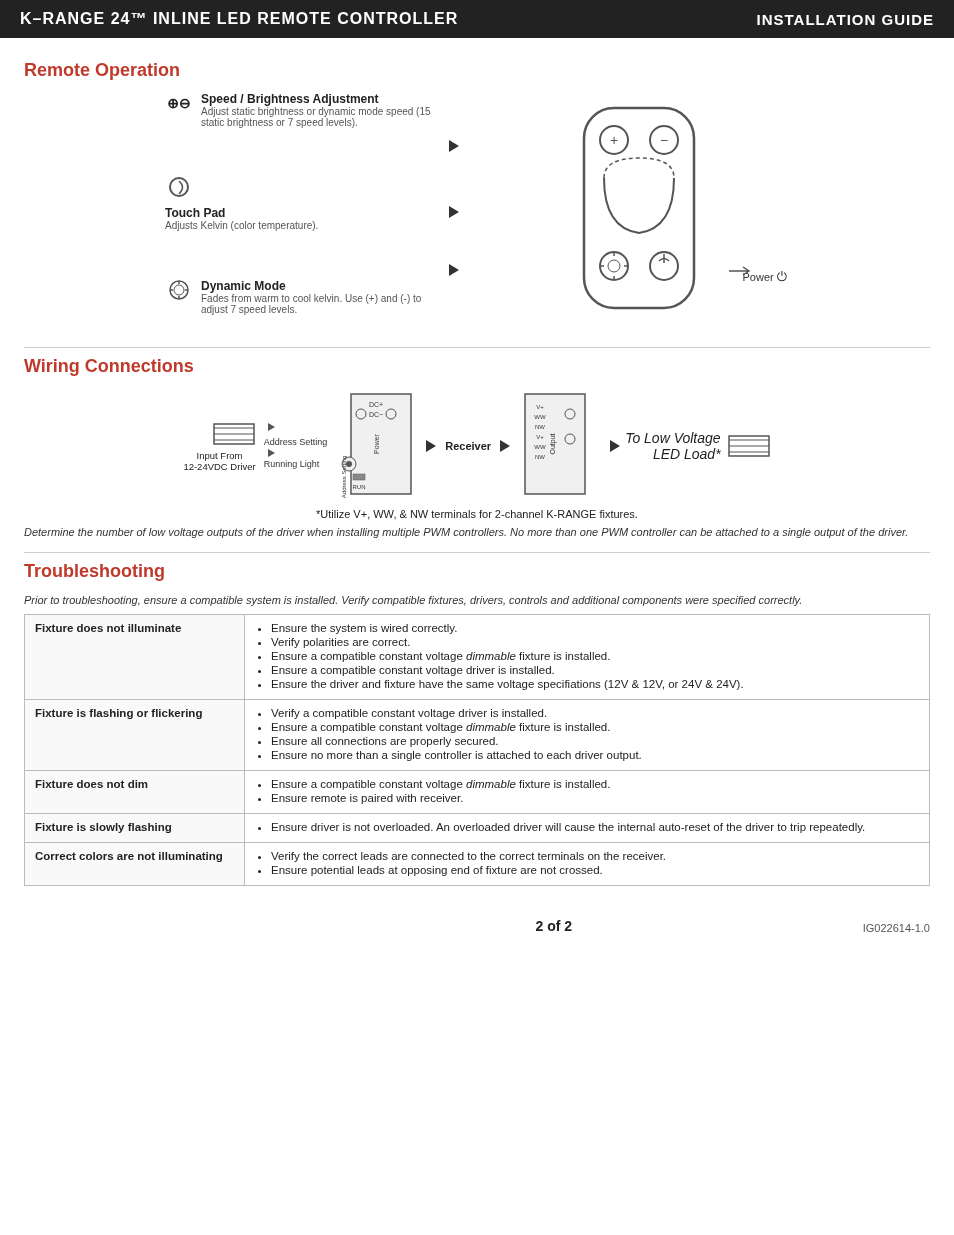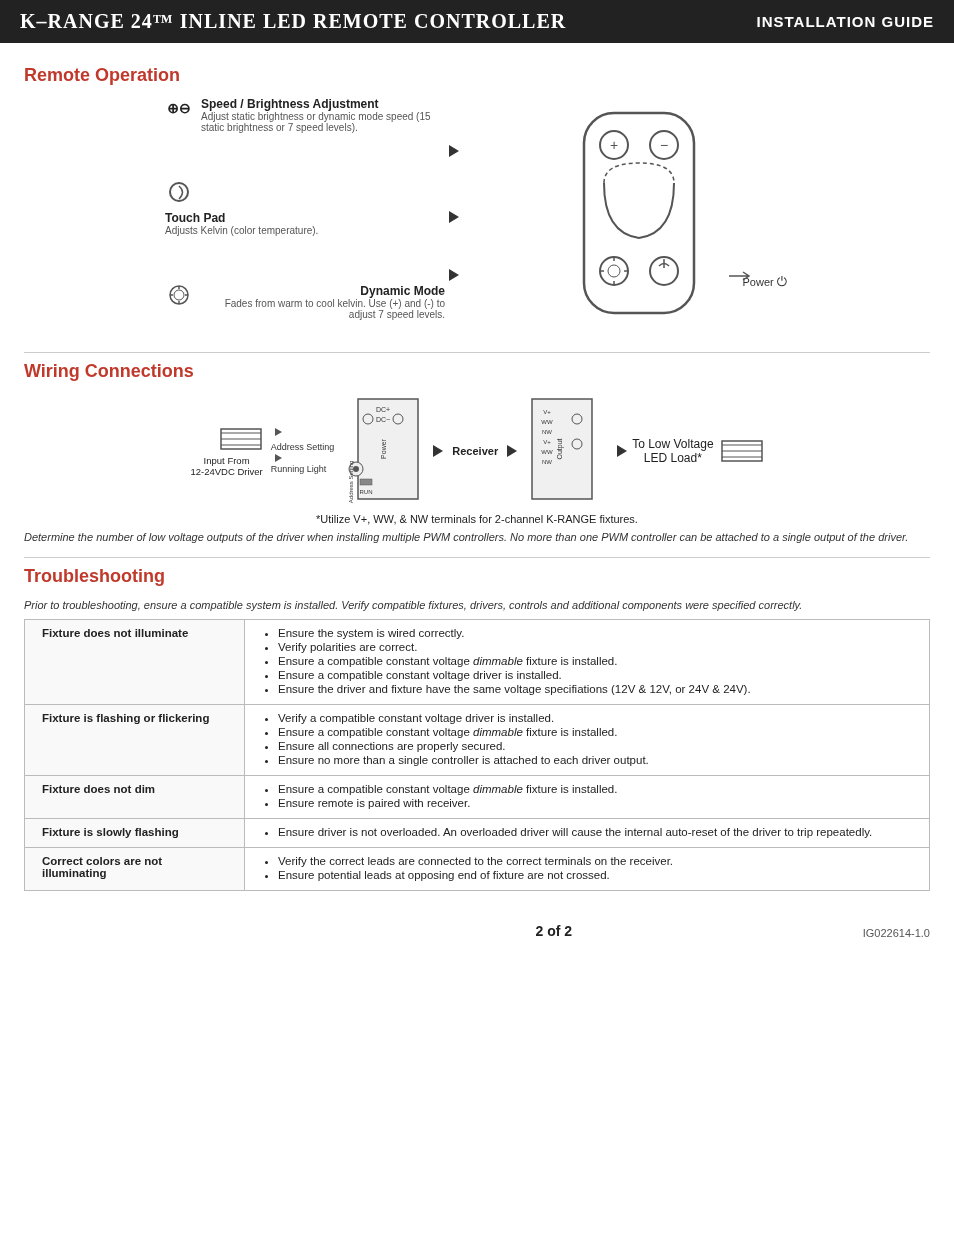--- a/index.html
+++ b/index.html
@@ -15,25 +15,24 @@
     
     .page-header {
       display: flex;
       justify-content: space-between;
       align-items: center;
       background: #222;
       color: #fff;
       padding: 10px 20px;
     }
     .page-header .title-left {
-      font-size: 20px;
+      font-size: 16px;
       font-weight: bold;
       letter-spacing: 1px;
       text-transform: uppercase;
-      font-family: Liberation Serif, serif;
     }
     .page-header .title-right {
       font-size: 15px;
       font-weight: bold;
       letter-spacing: 1px;
       text-transform: uppercase;
     }
 
     
     .page-content {
@@ -129,21 +128,21 @@
       margin-bottom: 8px;
       color: #333;
     }
     .trouble-table {
       width: 100%;
       border-collapse: collapse;
       font-size: 11.5px;
     }
     .trouble-table td {
       border: 1px solid #bbb;
-      padding: 7px 17px;
+      padding: 7px 10px;
       vertical-align: top;
     }
     .trouble-table td:first-child {
       font-weight: bold;
       width: 220px;
       background: #f9f9f9;
     }
     .trouble-table td ul {
       list-style: disc;
       padding-left: 16px;
@@ -231,21 +230,21 @@
                 <circle cx="11" cy="11" r="9" fill="none" stroke="#555" stroke-width="2"></circle>
                 <path d="M11 5 Q18 11 11 18" fill="none" stroke="#555" stroke-width="1.5"></path>
               </svg>
           </div>
           <div class="remote-label-text">
             <strong>Touch Pad</strong>
             <p>Adjusts Kelvin (color temperature).</p>
           </div>
         </div>
 
-        <div class="remote-label-item" style="margin-top:18px;text-align:right;">
+        <div class="remote-label-item" style="margin-top:18px;">
           <div class="remote-label-icon">
             <svg width="22" height="22" viewBox="0 0 22 22">
               <circle cx="11" cy="11" r="9" fill="none" stroke="#555" stroke-width="1.5"></circle>
               <circle cx="11" cy="11" r="5" fill="none" stroke="#555" stroke-width="1"></circle>
               <line x1="11" y1="2" x2="11" y2="5" stroke="#555" stroke-width="1.5"></line>
               <line x1="11" y1="17" x2="11" y2="20" stroke="#555" stroke-width="1.5"></line>
               <line x1="2" y1="11" x2="5" y2="11" stroke="#555" stroke-width="1.5"></line>
               <line x1="17" y1="11" x2="20" y2="11" stroke="#555" stroke-width="1.5"></line>
             </svg>
           </div>
@@ -378,21 +377,21 @@
 
           <circle cx="55" cy="25" r="5" fill="none" stroke="#555" stroke-width="1"></circle>
           <circle cx="55" cy="50" r="5" fill="none" stroke="#555" stroke-width="1"></circle>
           <text x="40" y="55" text-anchor="middle" font-size="7" fill="#333" transform="rotate(-90 40 55)">Output</text>
         </svg>
       </div>
 
       <div class="arrow-right" style="margin:0 3px;"></div>
 
       <div style="display:flex;flex-direction:column;align-items:flex-start;margin:0 2px;">
-        <div style="font-size: 12px; text-align: center; white-space: pre-line;">To Low Voltage
+        <div style="font-size: 14px; text-align: right; white-space: pre-line; font-style: italic;">To Low Voltage
 LED Load*</div>
       </div>
 
       <div style="display:flex;flex-direction:column;align-items:center;margin-left:4px;">
         <svg width="44" height="28" viewBox="0 0 44 28">
           <rect x="2" y="4" width="40" height="20" fill="none" stroke="#555" stroke-width="1.5"></rect>
           <line x1="2" y1="8" x2="42" y2="8" stroke="#555" stroke-width="1"></line>
           <line x1="2" y1="14" x2="42" y2="14" stroke="#555" stroke-width="1"></line>
           <line x1="2" y1="20" x2="42" y2="20" stroke="#555" stroke-width="1"></line>
         </svg>

